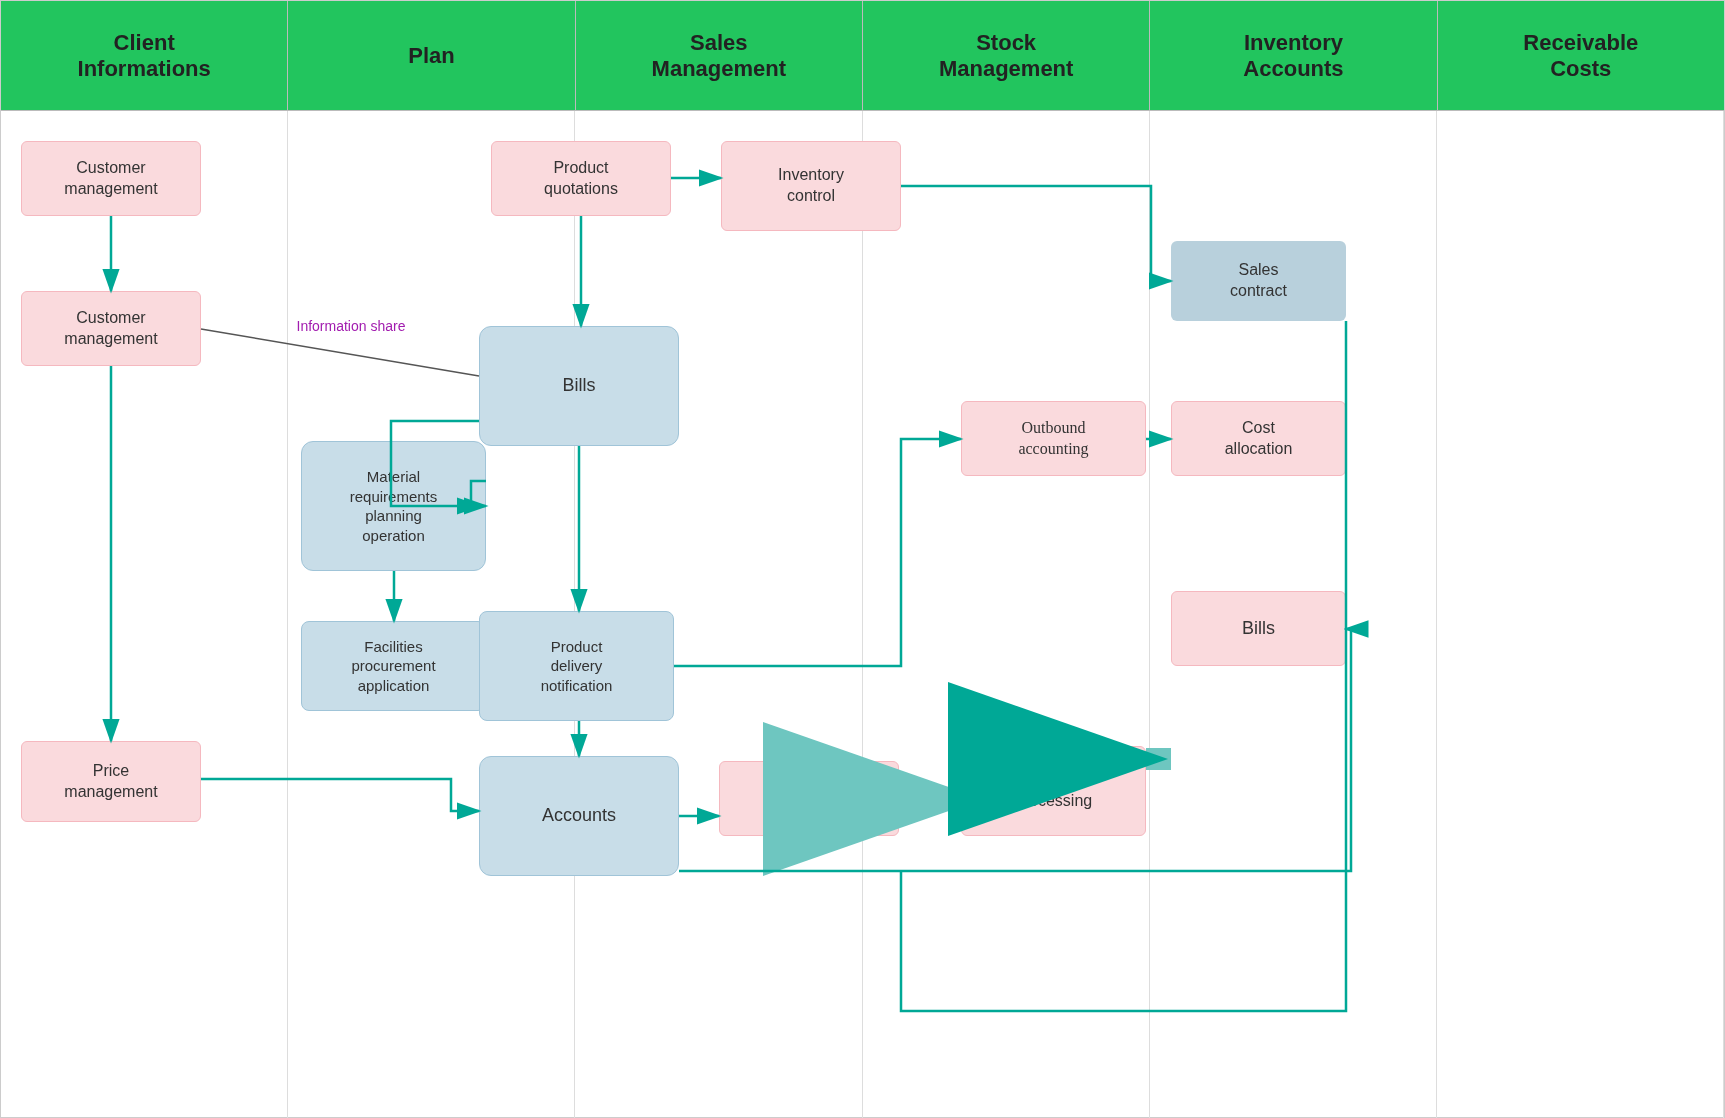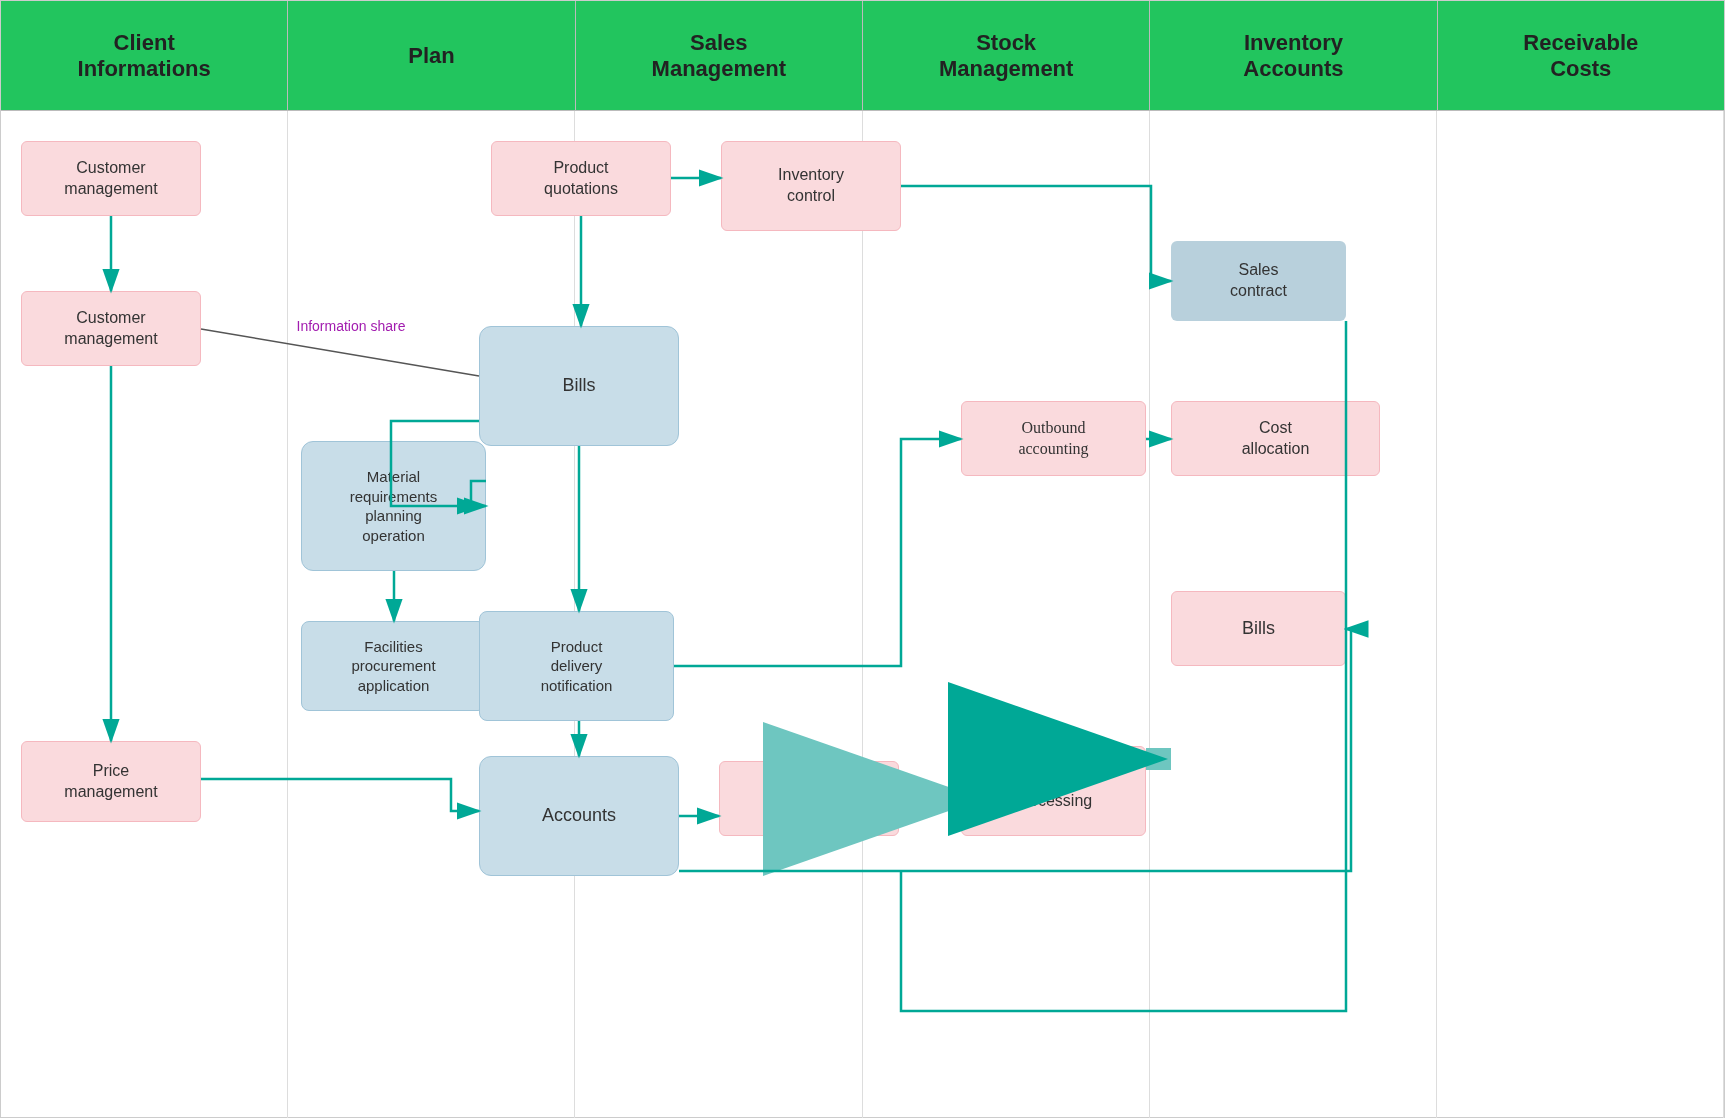--- a/index.html
+++ b/index.html
@@ -183,21 +183,21 @@
     </div>
 
     <div class="box box-pink" style="left:960px; top:635px; width:185px; height:90px; font-size:16px;">
       Account<br>processing
     </div>
 
     <div class="box box-gray-blue" style="left:1170px; top:130px; width:175px; height:80px; font-size:16px; border-radius:6px;">
       Sales<br>contract
     </div>
 
-    <div class="box box-pink" style="left:1170px; top:290px; width:209px; height:75px; font-size:16px;">
+    <div class="box box-pink" style="left:1170px; top:290px; width:175px; height:75px; font-size:16px;">
       Cost<br>allocation
     </div>
 
     <div class="box box-pink" style="left:1170px; top:480px; width:175px; height:75px; font-size:18px;">
       Bills
     </div>
 
     <div class="label-text" style="left:220px; top:207px; width:260px;">
       Information share
     </div>

